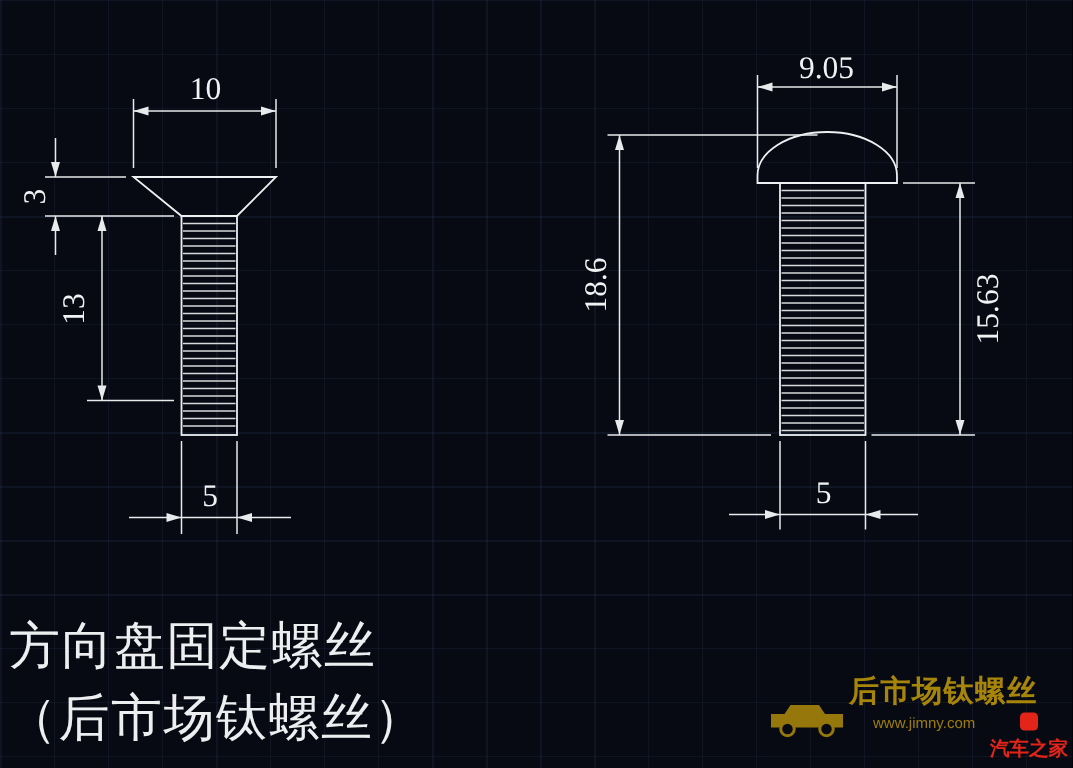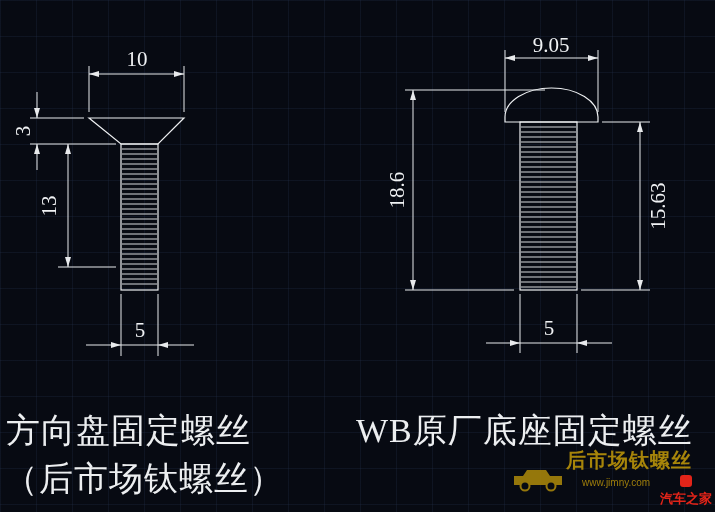--- a/index.html
+++ b/index.html
@@ -188,21 +188,20 @@
       <line x1="577" y1="294" x2="577" y2="353"></line>
       <line x1="486" y1="343" x2="612" y2="343"></line>
       <polygon points="520,343 510,340 510,346"></polygon>
       <polygon points="577,343 587,340 587,346"></polygon>
       <text x="549" y="335" text-anchor="middle">5</text>
     </g>
   </svg>
 
   <div class="caption" style="left:6px;top:408px">方向盘固定螺丝</div>
   <div class="caption" style="left:4px;top:456px">（后市场钛螺丝）</div>
-  <div class="caption" style="left:356px;top:408px">WB原厂底座固定螺丝</div>
 
   <svg class="wm-car" width="52" height="28" viewBox="0 0 52 28">
     <path d="M2 19 L2 10 L11 10 L15 4 L34 4 L38 10 L50 10 L50 19 Z" fill="#a5830b"></path>
     <circle cx="13" cy="20" r="4.5" fill="#070a12" stroke="#a5830b" stroke-width="2"></circle>
     <circle cx="39" cy="20" r="4.5" fill="#070a12" stroke="#a5830b" stroke-width="2"></circle>
   </svg>
   <div class="wm-brand">后市场钛螺丝</div>
   <div class="wm-url">www.jimny.com</div>
 
   <div class="corner-brand">

